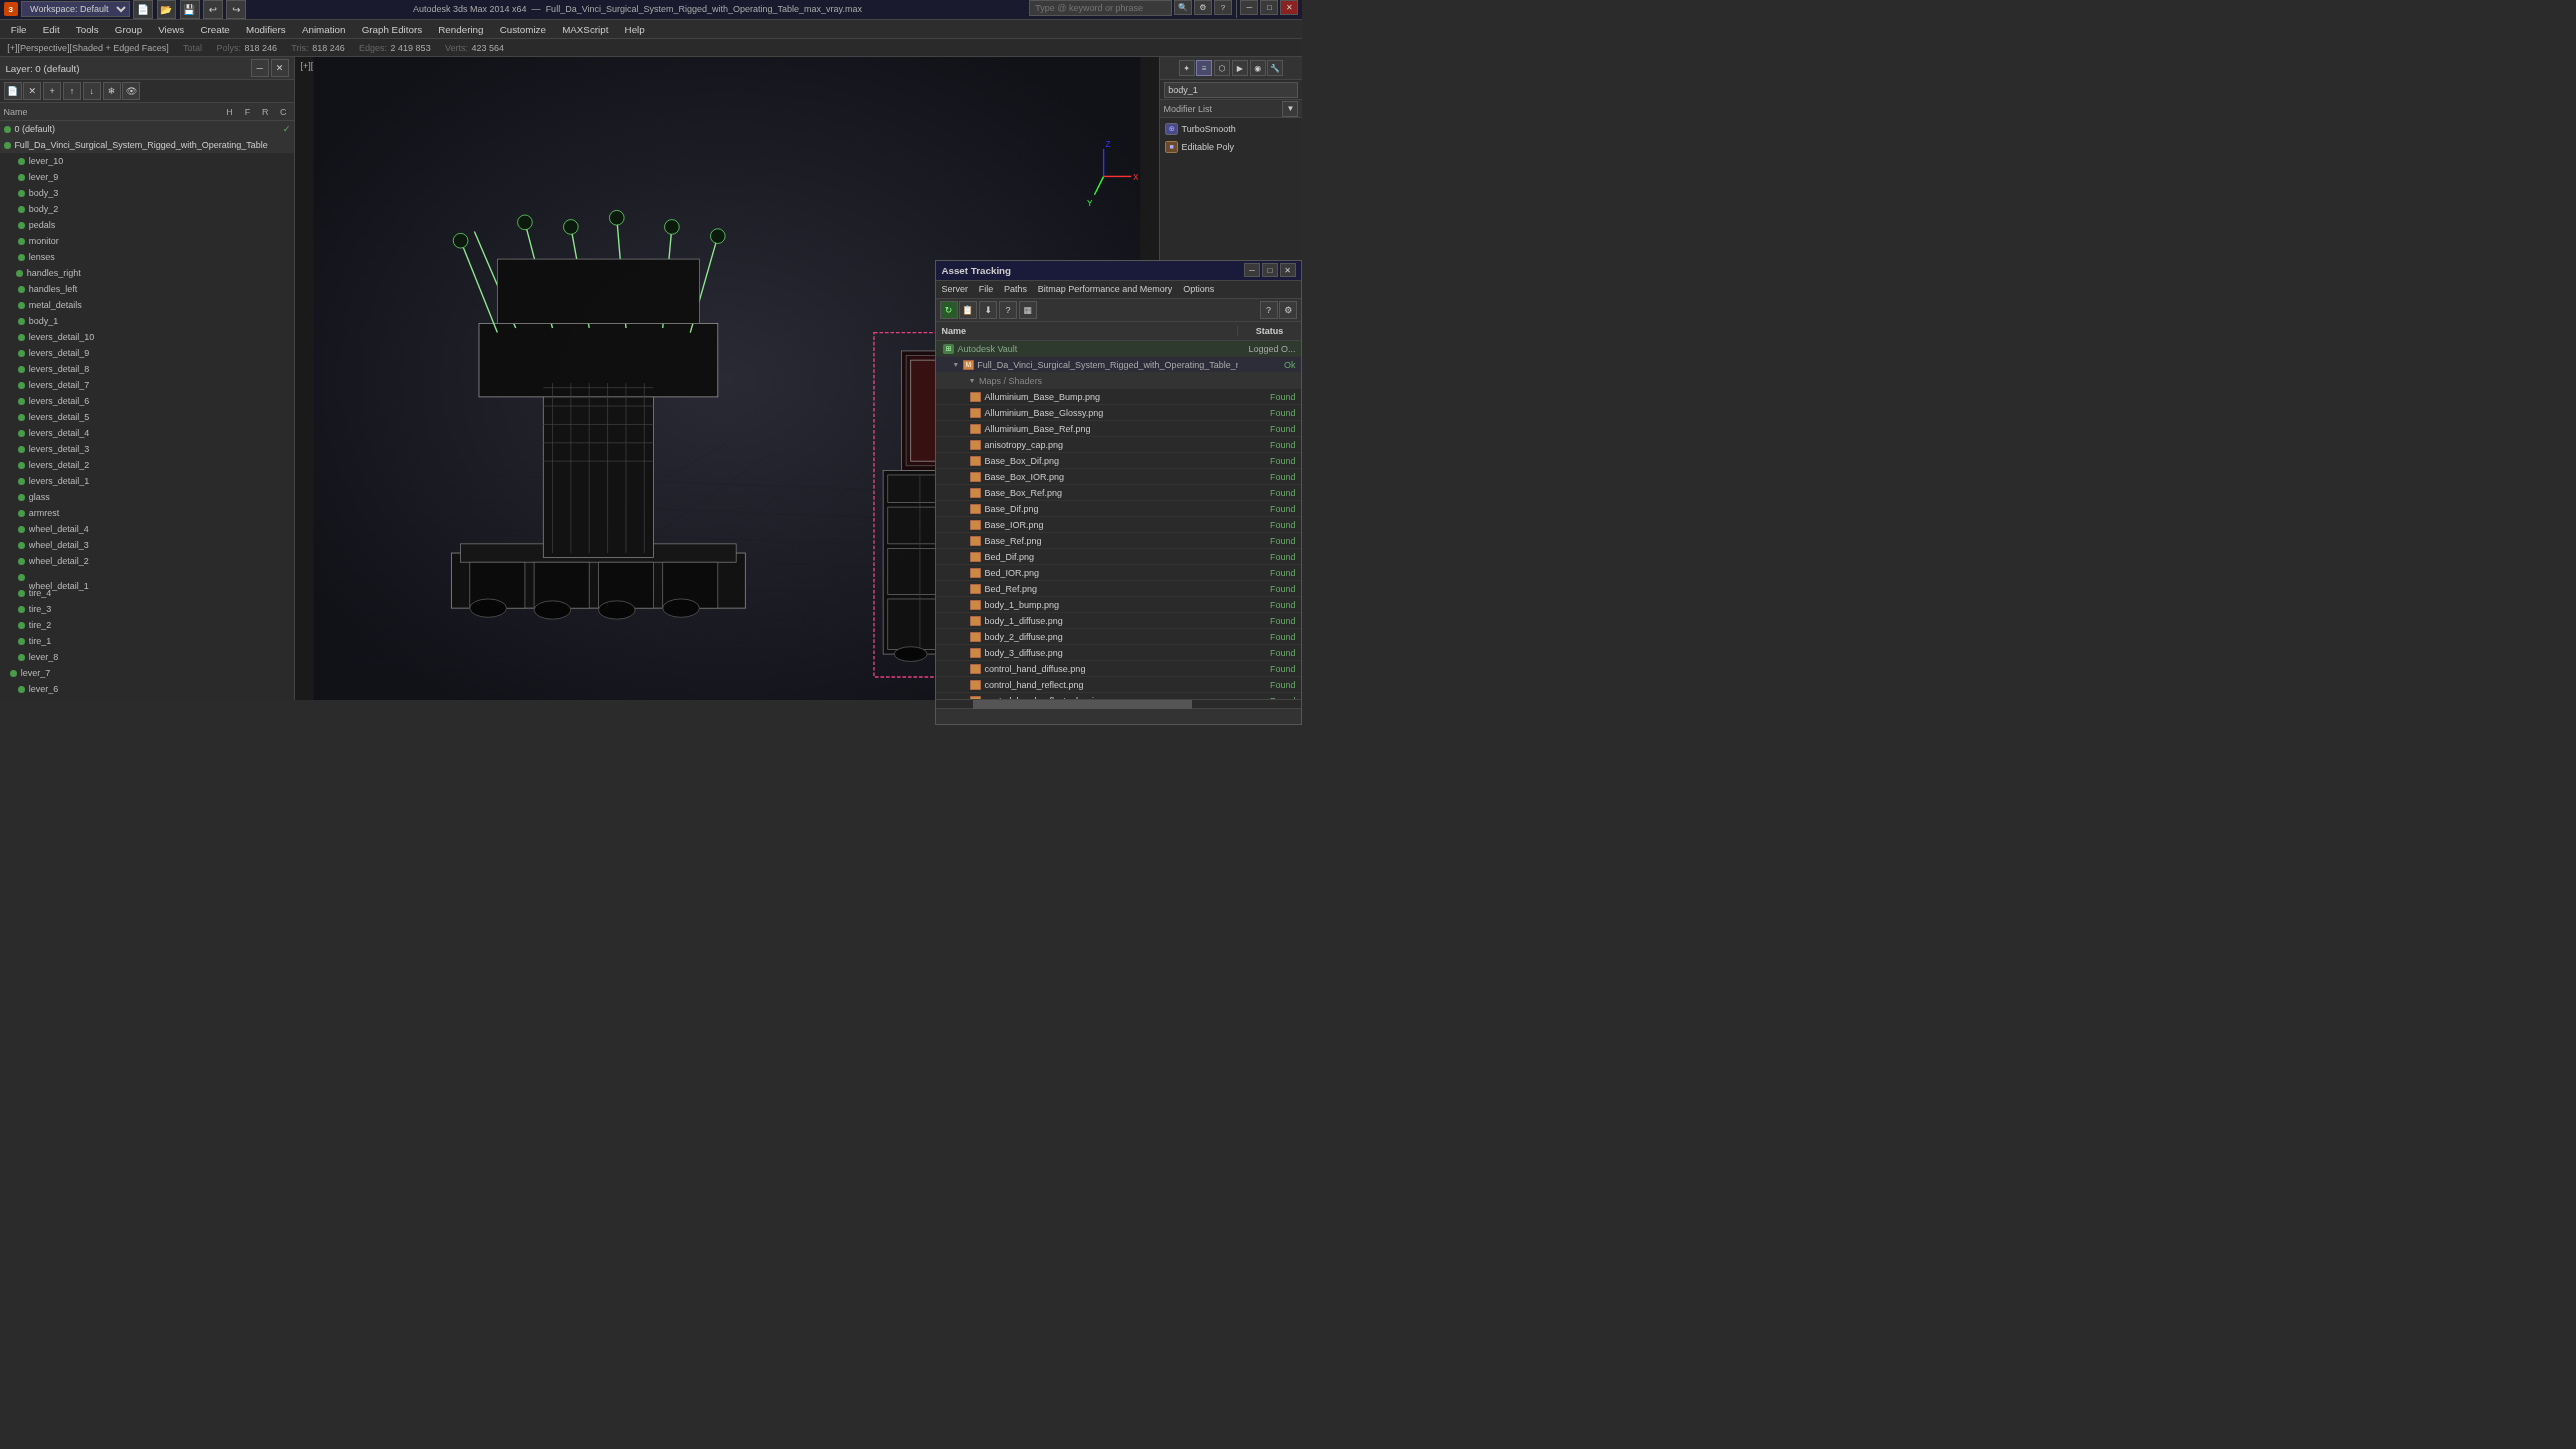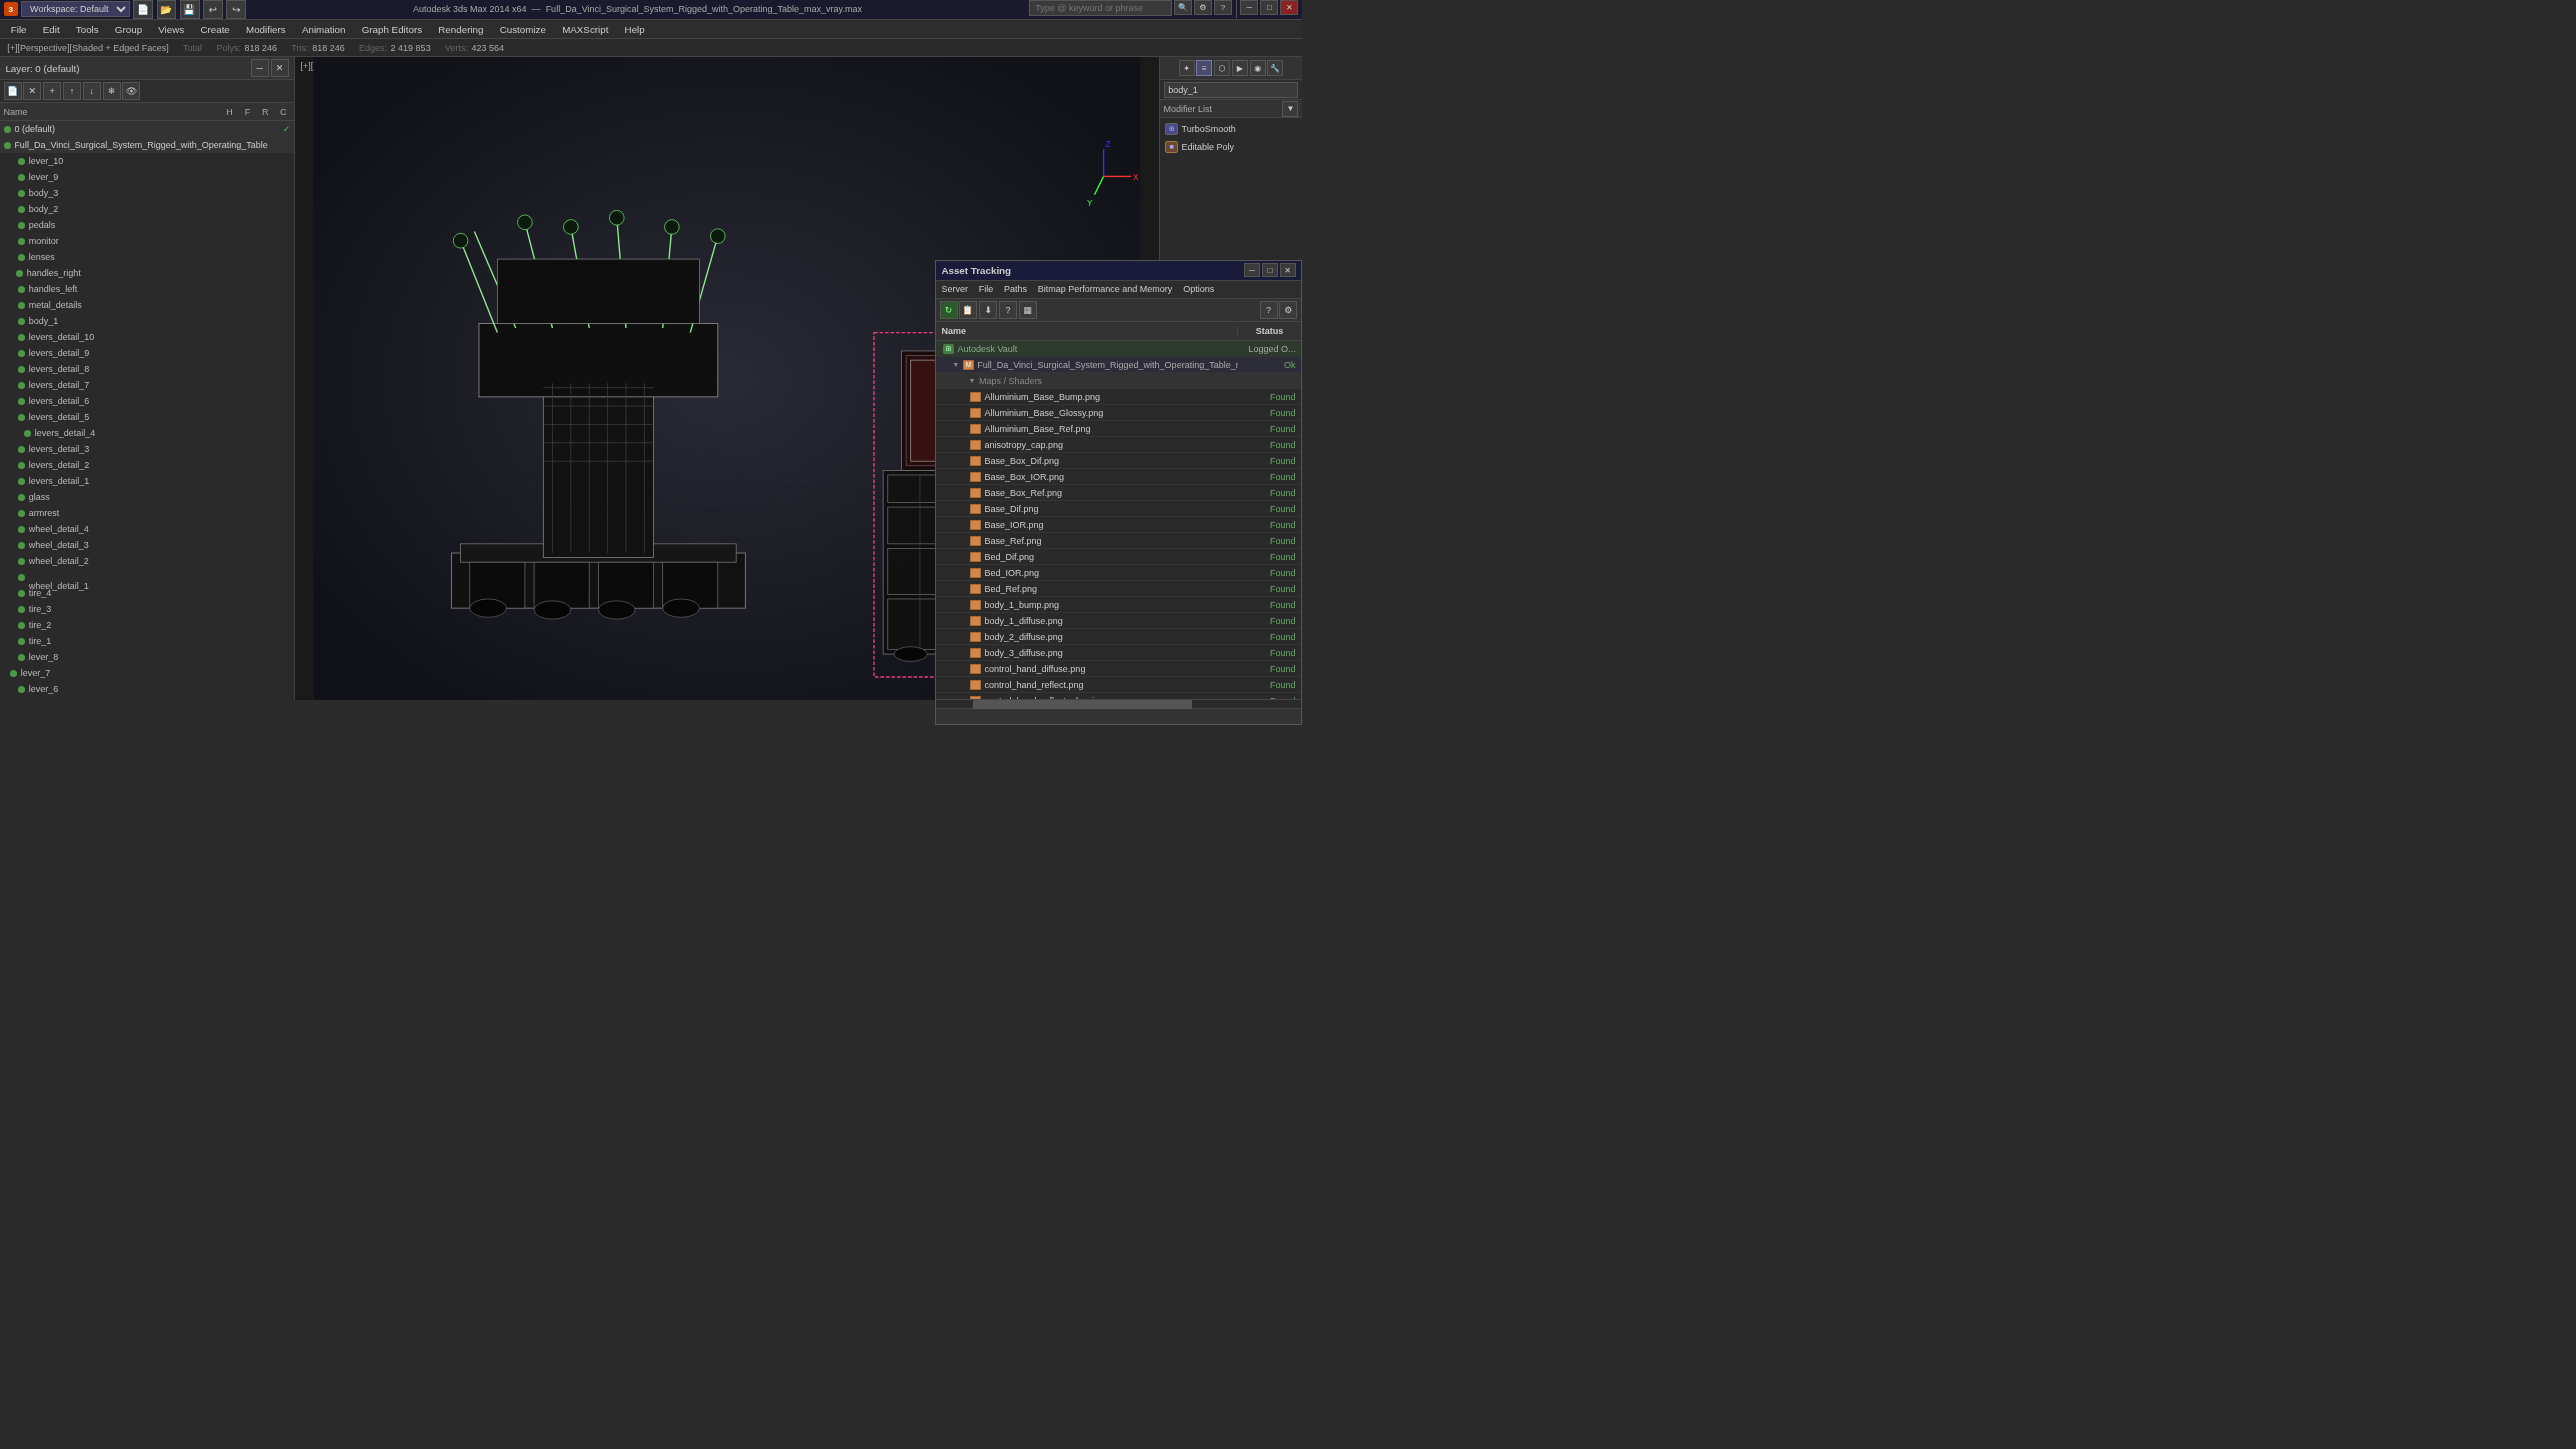--- a/index.html
+++ b/index.html
@@ -764,21 +764,21 @@
           <span style="overflow: hidden; text-overflow: ellipsis; white-space: nowrap; flex: 1 1 0%;">levers_detail_7</span>
         </div>
         <div class="layer-item" style="padding-left: 18px;">
           <div class="layer-vis-dot active"></div>
           <span style="overflow: hidden; text-overflow: ellipsis; white-space: nowrap; flex: 1 1 0%;">levers_detail_6</span>
         </div>
         <div class="layer-item" style="padding-left: 18px;">
           <div class="layer-vis-dot active"></div>
           <span style="overflow: hidden; text-overflow: ellipsis; white-space: nowrap; flex: 1 1 0%;">levers_detail_5</span>
         </div>
-        <div class="layer-item" style="padding-left: 24px;">
+        <div class="layer-item" style="padding-left: 18px;">
           <div class="layer-vis-dot active"></div>
           <span style="overflow: hidden; text-overflow: ellipsis; white-space: nowrap; flex: 1 1 0%;">levers_detail_4</span>
         </div>
         <div class="layer-item" style="padding-left: 18px;">
           <div class="layer-vis-dot active"></div>
           <span style="overflow: hidden; text-overflow: ellipsis; white-space: nowrap; flex: 1 1 0%;">levers_detail_3</span>
         </div>
         <div class="layer-item" style="padding-left: 18px;">
           <div class="layer-vis-dot active"></div>
           <span style="overflow: hidden; text-overflow: ellipsis; white-space: nowrap; flex: 1 1 0%;">levers_detail_2</span>

